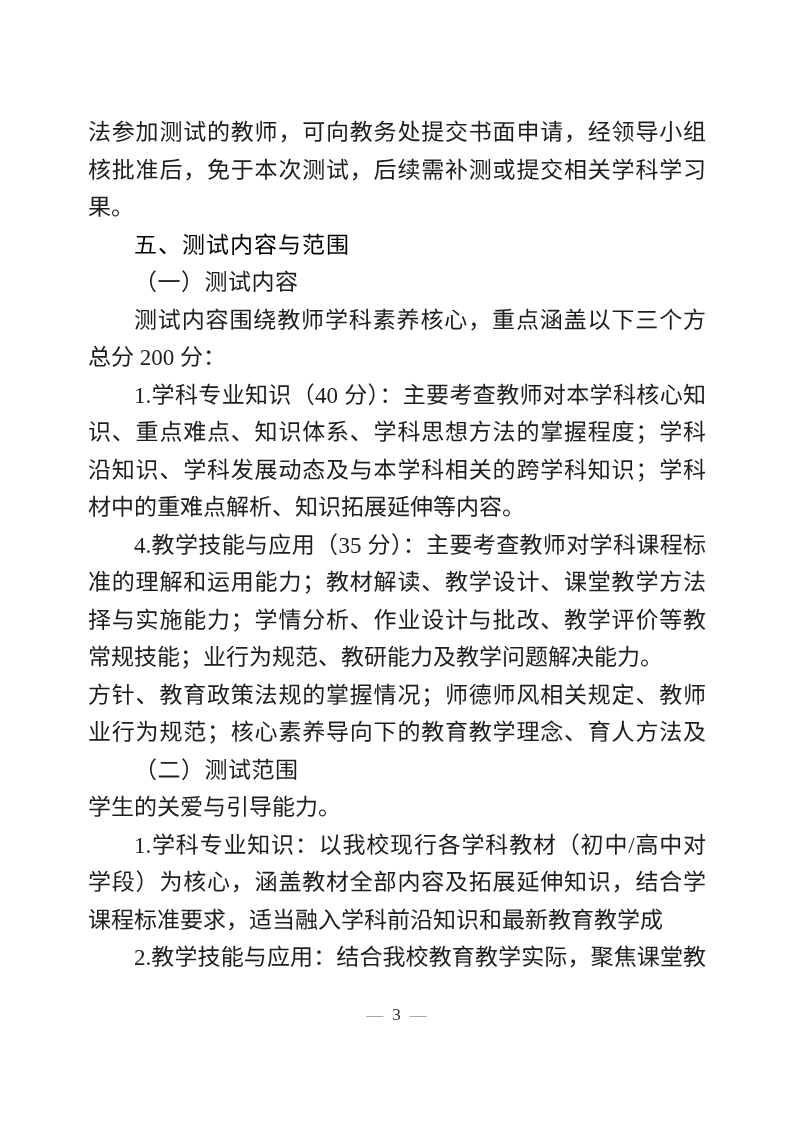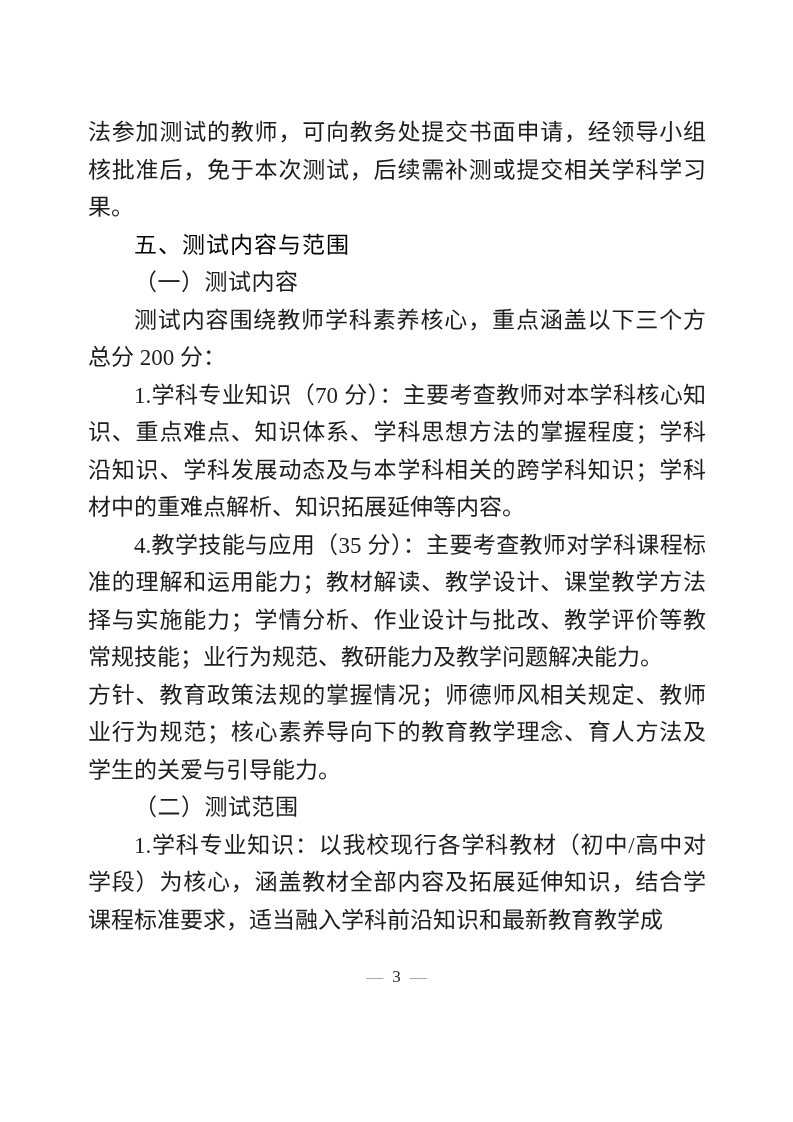--- a/index.html
+++ b/index.html
@@ -61,32 +61,33 @@
 
 <div class="page">
   <div class="content">
       <div class="line justify">法参加测试的教师，可向教务处提交书面申请，经领导小组审</div>
       <div class="line justify">核批准后，免于本次测试，后续需补测或提交相关学科学习成</div>
       <div class="line">果。</div>
       <div class="line heading indent">五、测试内容与范围</div>
       <div class="line subheading indent">（一）测试内容</div>
       <div class="line indent justify">测试内容围绕教师学科素养核心，重点涵盖以下三个方面，</div>
       <div class="line">总分 200 分：</div>
-      <div class="line indent justify">1.学科专业知识（70 分）：主要考查教师对本学科核心知</div>
+      <div class="line indent justify">1.学科专业知识（40 分）：主要考查教师对本学科核心知</div>
       <div class="line justify">识、重点难点、知识体系、学科思想方法的掌握程度；学科前</div>
       <div class="line justify">沿知识、学科发展动态及与本学科相关的跨学科知识；学科教</div>
       <div class="line">材中的重难点解析、知识拓展延伸等内容。</div>
       <div class="line indent justify">4.教学技能与应用（35 分）：主要考查教师对学科课程标</div>
       <div class="line justify">准的理解和运用能力；教材解读、教学设计、课堂教学方法选</div>
       <div class="line justify">择与实施能力；学情分析、作业设计与批改、教学评价等教学</div>
       <div class="line">常规技能；业行为规范、教研能力及教学问题解决能力。</div>
       <div class="line justify">方针、教育政策法规的掌握情况；师德师风相关规定、教师职</div>
       <div class="line justify">业行为规范；核心素养导向下的教育教学理念、育人方法及对</div>
+      <div class="line subheading indent">（二）测试范围</div>
       <div class="line">学生的关爱与引导能力。</div>
-      <div class="line subheading indent">（二）测试范围</div>
       <div class="line indent justify">1.学科专业知识：以我校现行各学科教材（初中/高中对应</div>
       <div class="line justify">学段）为核心，涵盖教材全部内容及拓展延伸知识，结合学科</div>
       <div class="line">课程标准要求，适当融入学科前沿知识和最新教育教学成果。</div>
+      <div class="line indent justify">2.教学技能与应用：结合我校教育教学实际，聚焦课堂教</div>
     </div>
   <div class="footer">
     <span class="dash">—</span><span class="num">3</span><span class="dash">—</span>
   </div>
 </div>
 
 </body></html>

